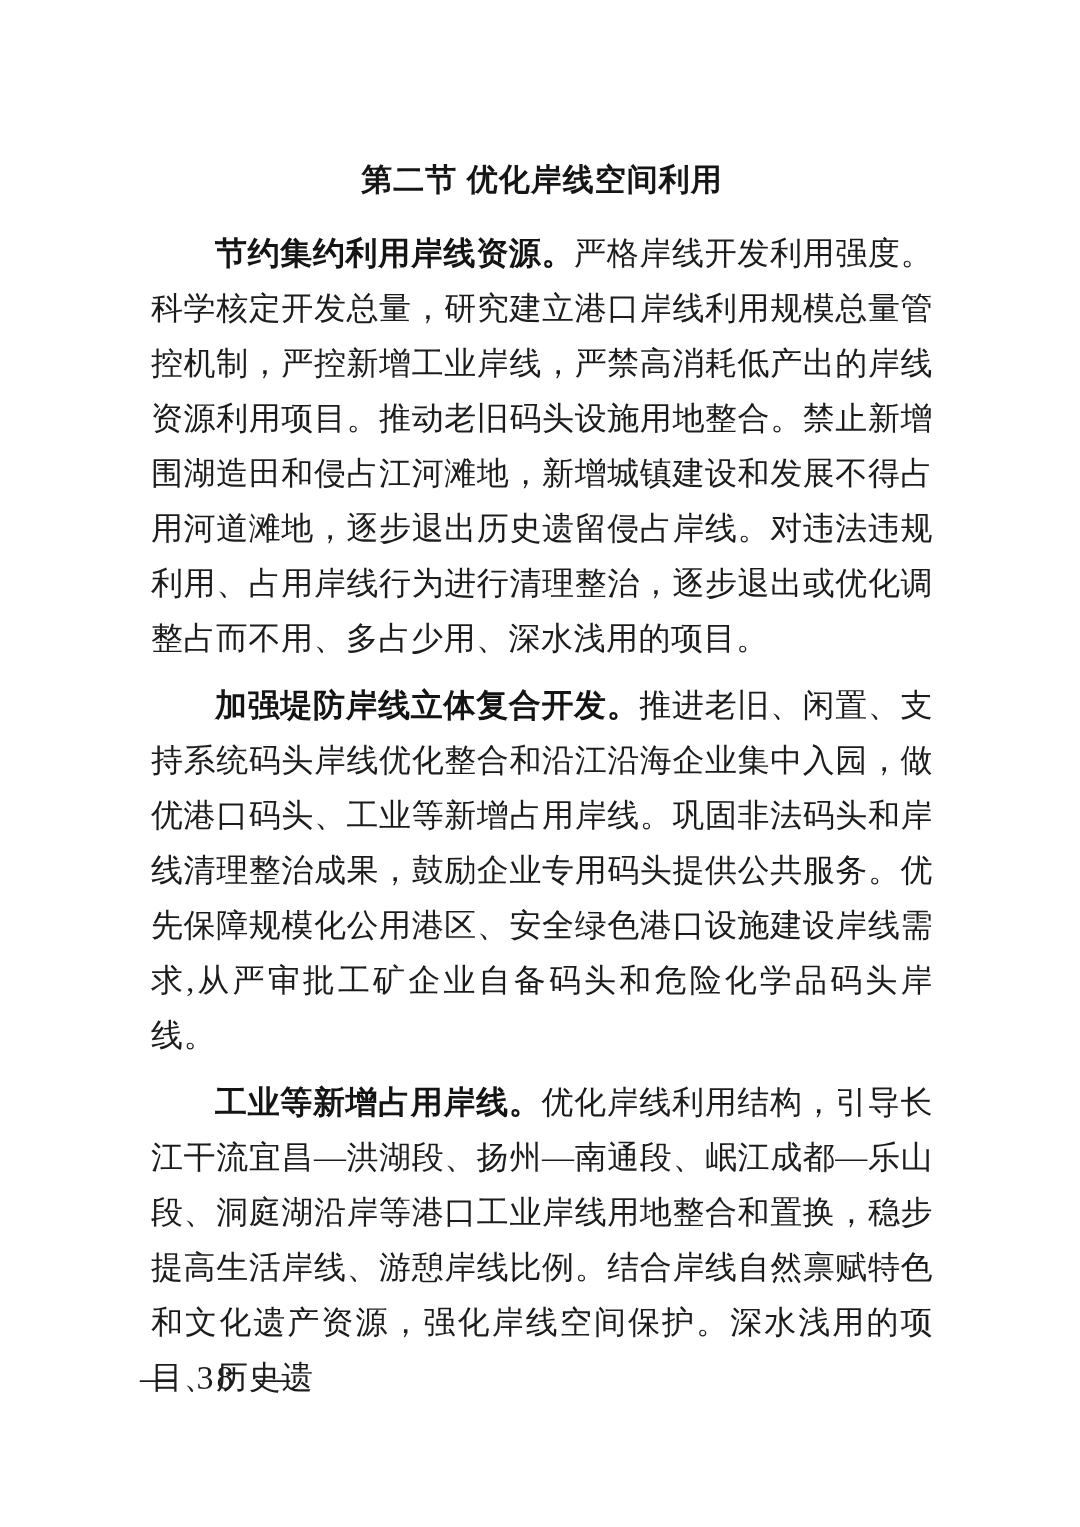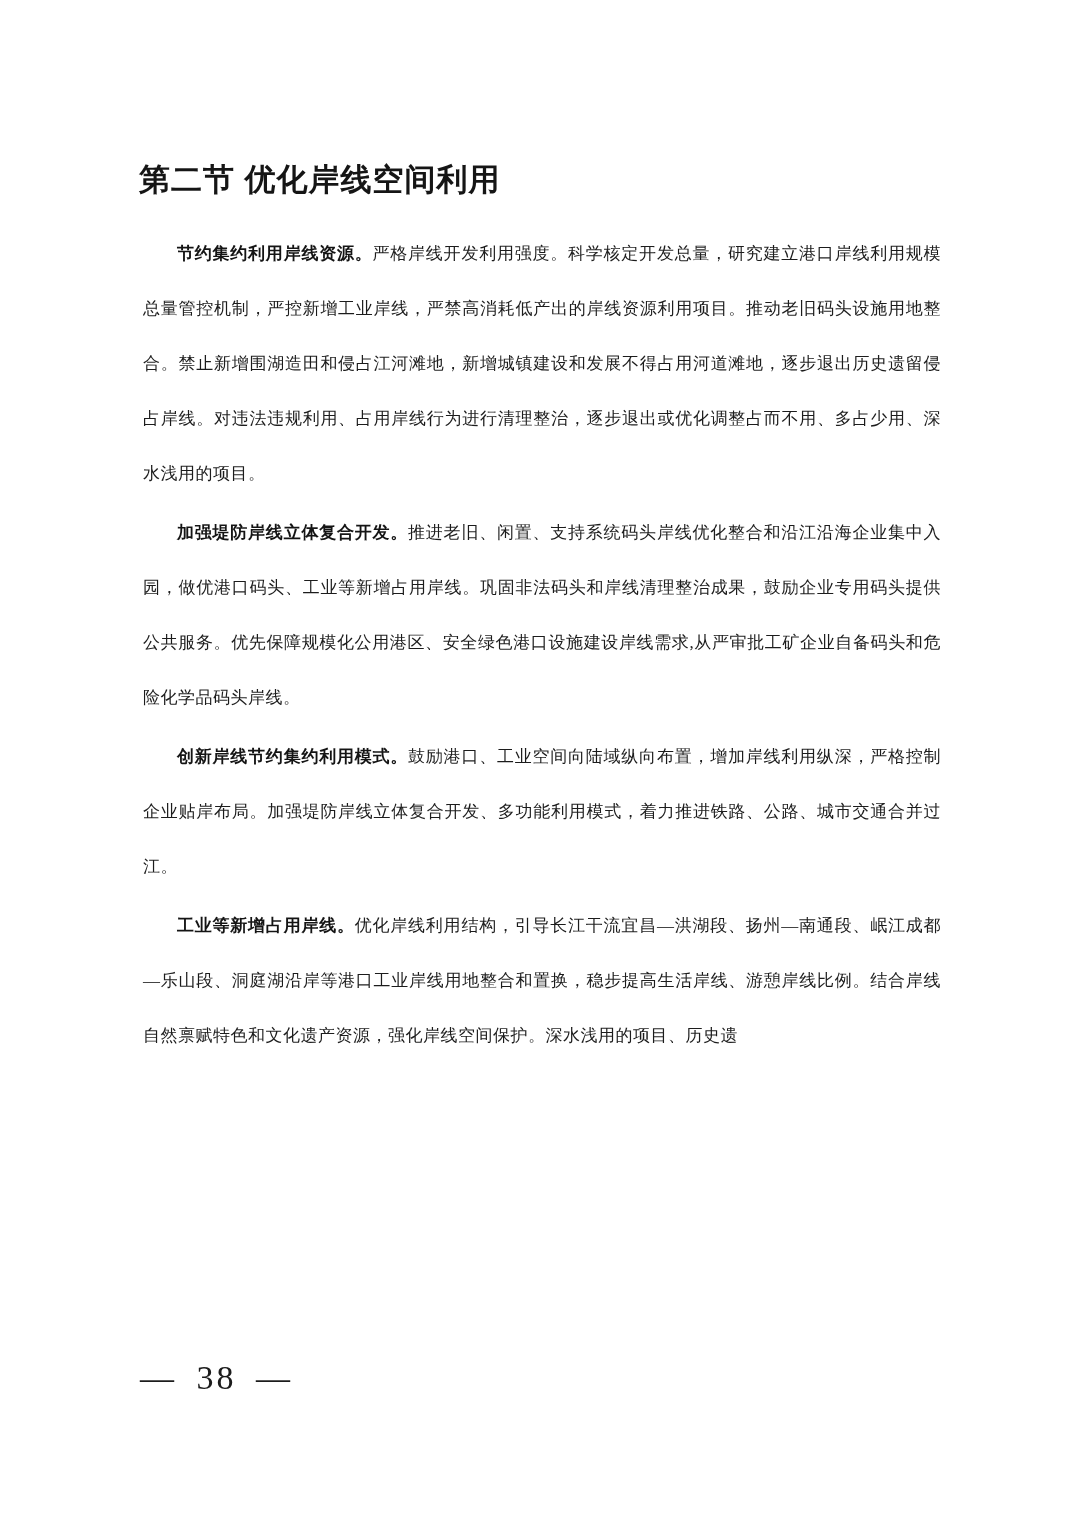--- a/index.html
+++ b/index.html
@@ -21,28 +21,28 @@
     position: absolute;
     left: 139px;
     top: 158px;
     width: 806px;
   }
   .title {
     font-family: "Liberation Sans", "DejaVu Sans", sans-serif;
     font-weight: bold;
     font-size: 31px;
     line-height: 44px;
-    text-align: left;
+    text-align: center;
     letter-spacing: 1px;
     color: #151515;
     margin: 0 0 24px 0;
   }
   p.para {
-    margin: 4px;
-    font-size: 17px;
+    margin: 12px;
+    font-size: 32px;
     line-height: 55px;
     text-align: justify;
     text-justify: inter-ideograph;
     text-indent: 2em;
     letter-spacing: 0.5px;
   }
   p.para .lead {
     font-weight: bold;
     color: #141414;
   }
@@ -63,21 +63,20 @@
 <div class="page">
 
   <div class="content">
 
     <h1 class="title">第二节 优化岸线空间利用</h1>
 
     <p class="para"><span class="lead">节约集约利用岸线资源。</span><span>严格岸线开发利用强度。科学核定开发总量，研究建立港口岸线利用规模总量管控机制，严控新增工业岸线，严禁高消耗低产出的岸线资源利用项目。推动老旧码头设施用地整合。禁止新增围湖造田和侵占江河滩地，新增城镇建设和发展不得占用河道滩地，逐步退出历史遗留侵占岸线。对违法违规利用、占用岸线行为进行清理整治，逐步退出或优化调整占而不用、多占少用、深水浅用的项目。</span></p>
 
     <p class="para"><span class="lead">加强堤防岸线立体复合开发。</span><span>推进老旧、闲置、支持系统码头岸线优化整合和沿江沿海企业集中入园，做优港口码头、工业等新增占用岸线。巩固非法码头和岸线清理整治成果，鼓励企业专用码头提供公共服务。优先保障规模化公用港区、安全绿色港口设施建设岸线需求,从严审批工矿企业自备码头和危险化学品码头岸线。</span></p>
 
-    <p class="para"><span class="lead">创新岸线节约集约利用模式。</span><span>鼓励港口、工业空间向陆域纵向布置，增加岸线利用纵深，严格控制企业贴岸布局。加强堤防岸线立体复合开发、多功能利用模式，着力推进铁路、公路、城市交通合并过江。</span></p>
 
     <p class="para"><span class="lead">工业等新增占用岸线。</span><span>优化岸线利用结构，引导长江干流宜昌—洪湖段、扬州—南通段、岷江成都—乐山段、洞庭湖沿岸等港口工业岸线用地整合和置换，稳步提高生活岸线、游憩岸线比例。结合岸线自然禀赋特色和文化遗产资源，强化岸线空间保护。深水浅用的项目、历史遗</span></p>
 
   </div>
 
   <div class="page-number">— 38 —</div>
 
 </div>
 
 </body></html>

